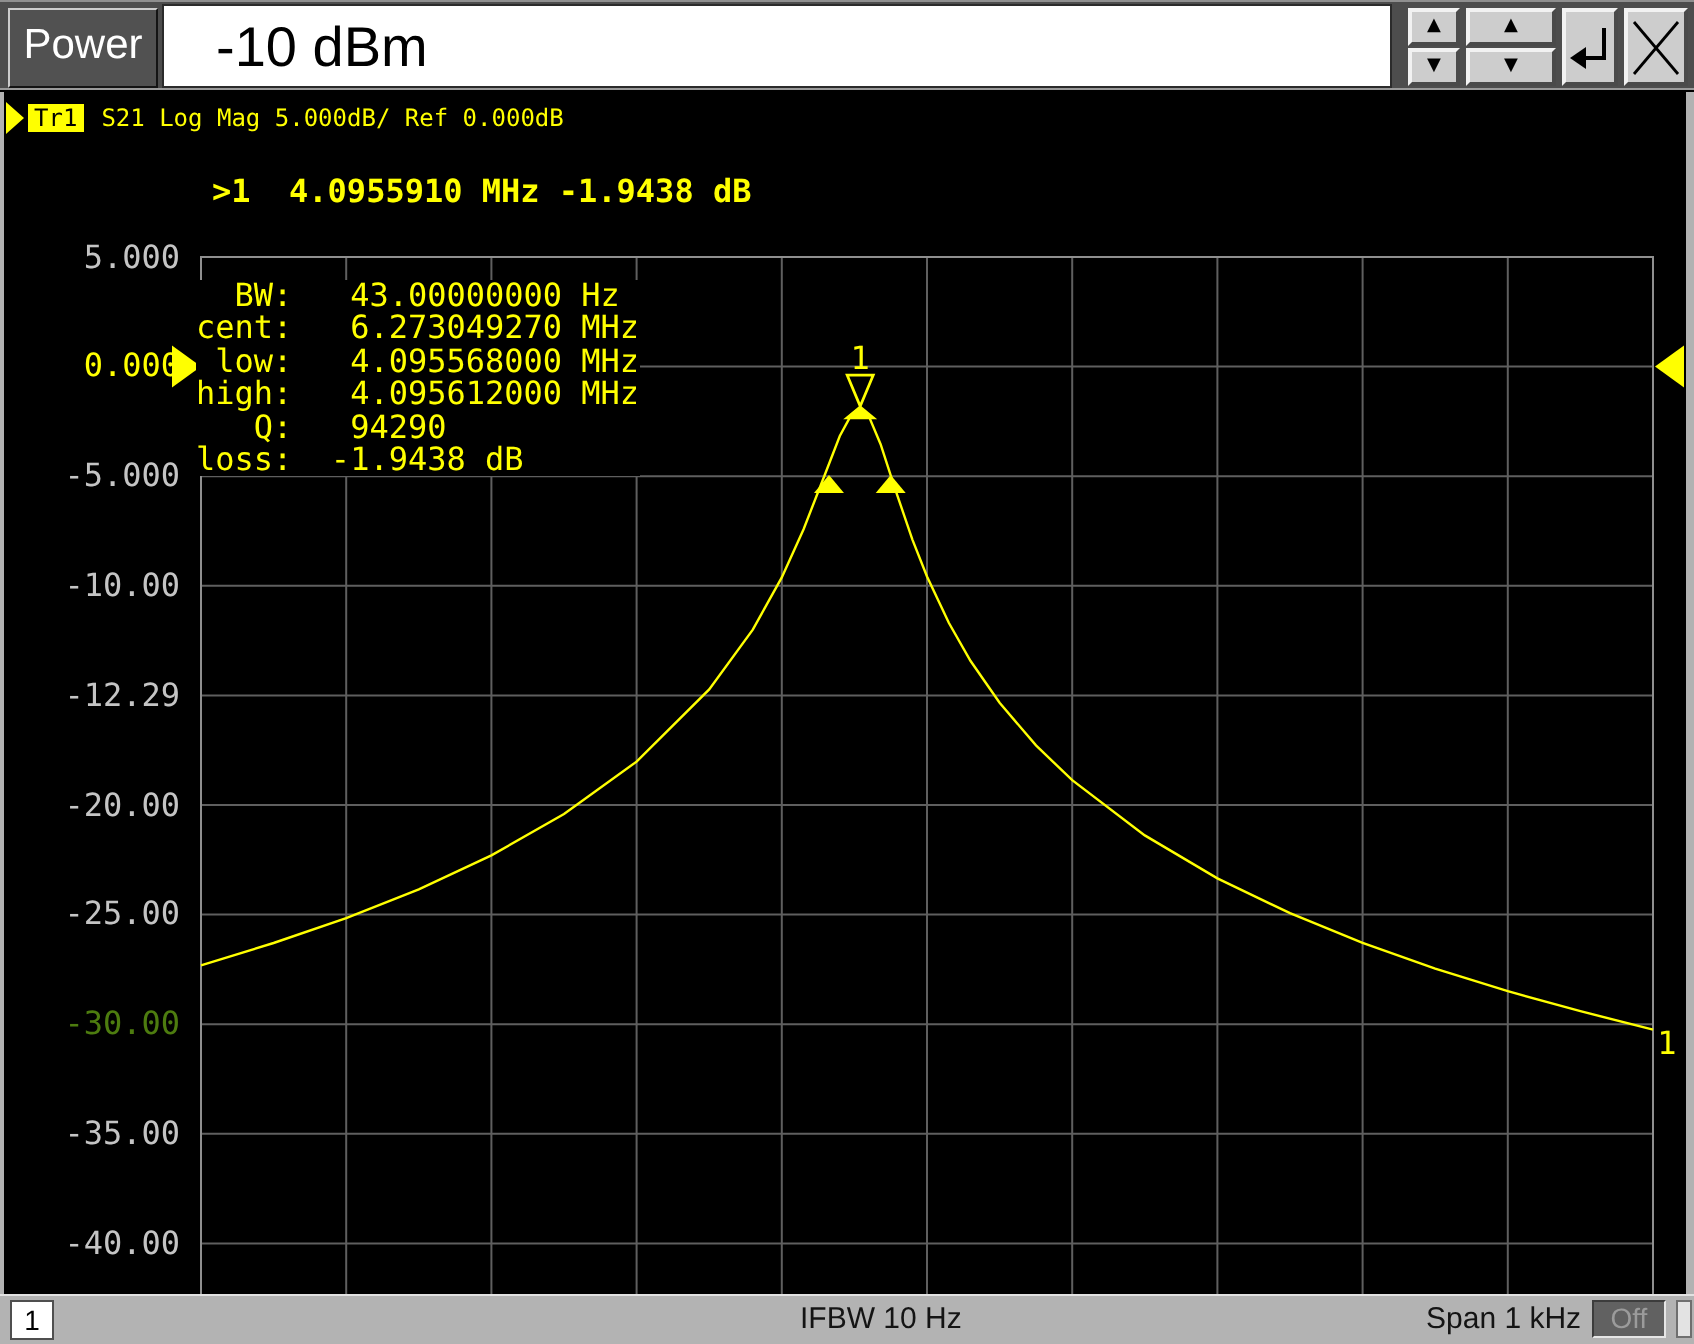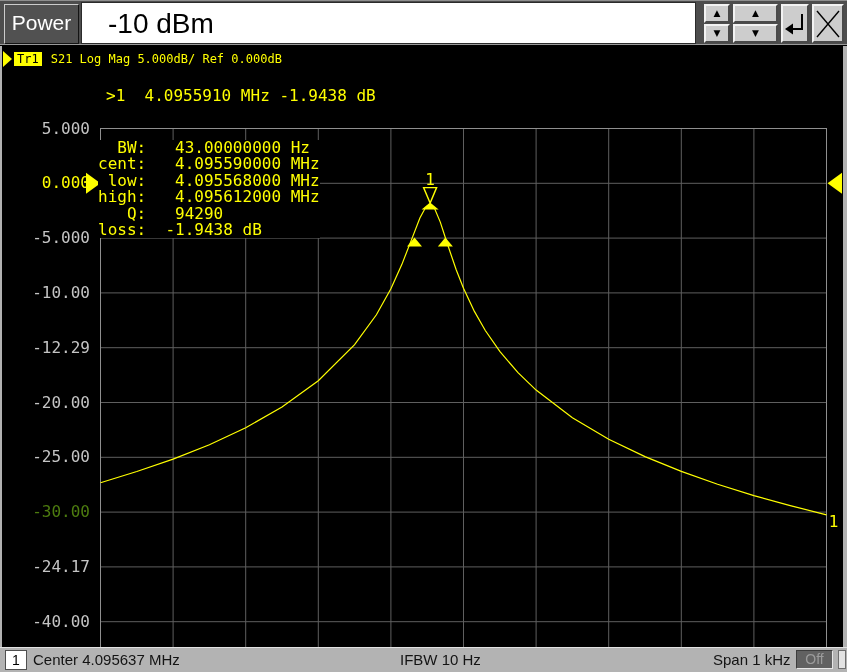--- a/index.html
+++ b/index.html
@@ -24,21 +24,21 @@
   #trline{position:absolute;left:3px;top:5px;display:flex;align-items:center;
           font-family:"DejaVu Sans Mono",monospace;font-size:12px;color:#ffff00;}
   #tr-arrow{width:0;height:0;border-left:9px solid #ffff00;border-top:8px solid transparent;
             border-bottom:8px solid transparent;margin-right:2px;}
   #tr-badge{background:#ffff00;color:#000;padding:0 3px;}
   #tr-desc{margin-left:9px;white-space:pre;}
   #plot-svg{position:absolute;left:0;top:0;}
   
   .ro{position:absolute;font-family:"DejaVu Sans Mono",monospace;font-size:16px;color:#ffff00;}
   .ro pre{margin:0;background:#000;line-height:16.4px;font-family:inherit;white-space:pre;}
-  #ro-line1{left:106px;top:42px;}
+  #ro-line1{left:106px;top:42px;font-weight:bold;}
   #ro-panel{left:98px;top:66px;margin-top:28px;}
   
   .ylab{position:absolute;width:62px;text-align:right;font-family:"DejaVu Sans Mono",monospace;
         font-size:16px;line-height:18px;}
   
   #statusbar{position:absolute;left:0;top:647px;width:847px;height:25px;background:#b3b3b3;
              border-top:1px solid #e2e2e2;box-sizing:border-box;color:#141414;font-size:15px;}
   #ch-box{position:absolute;left:5px;top:2px;width:20px;height:18px;background:#ffffff;
           border:1px solid #4f4f4f;text-align:center;line-height:18px;font-size:14px;color:#000;}
   #sb-center{position:absolute;left:33px;top:3px;}
@@ -129,40 +129,39 @@
 
     <div id="yaxis">
         <div class="ylab" style="left: 28px; top: 73.5px; color: rgb(196, 196, 196);">5.000</div>
         <div class="ylab" style="left: 28px; top: 128.3px; color: rgb(255, 255, 0);">0.000</div>
         <div class="ylab" style="left: 28px; top: 183.1px; color: rgb(196, 196, 196);">-5.000</div>
         <div class="ylab" style="left: 28px; top: 237.9px; color: rgb(196, 196, 196);">-10.00</div>
         <div class="ylab" style="left: 28px; top: 292.7px; color: rgb(196, 196, 196);">-12.29</div>
         <div class="ylab" style="left: 28px; top: 347.5px; color: rgb(196, 196, 196);">-20.00</div>
         <div class="ylab" style="left: 28px; top: 402.3px; color: rgb(196, 196, 196);">-25.00</div>
         <div class="ylab" style="left: 28px; top: 457.1px; color: #4d7c0f;">-30.00</div>
-        <div class="ylab" style="left: 28px; top: 511.9px; color: rgb(196, 196, 196);">-24.17</div>
+        <div class="ylab" style="left: 28px; top: 511.9px; color: rgb(196, 196, 196);">-35.00</div>
         <div class="ylab" style="left: 28px; top: 566.7px; color: rgb(196, 196, 196);">-40.00</div>
         <div class="ylab" style="left: 28px; top: 621.5px; color: rgb(196, 196, 196);">-45.00</div>
       </div>
 
     <div class="ro" id="ro-line1">
       <pre>&gt;1  4.0955910 MHz -1.9438 dB</pre>
     </div>
     <div class="ro" id="ro-panel">
       <pre>  BW:   43.00000000 Hz</pre>
-      <pre>cent:   4.095590000 MHz</pre>
+      <pre>cent:   6.273049270 MHz</pre>
       <pre> low:   4.095568000 MHz</pre>
       <pre>high:   4.095612000 MHz</pre>
       <pre>   Q:   94290</pre>
       <pre>loss:  -1.9438 dB</pre>
     </div>
   </div>
 
   <div id="statusbar">
     <div id="ch-box">1</div>
-    <span id="sb-center">Center 4.095637 MHz</span>
     <span id="sb-ifbw">IFBW 10 Hz</span>
     <span id="sb-span">Span 1 kHz</span>
     <div id="sb-off">Off</div>
     <div id="sb-stub"></div>
   </div>
 
 </div>
 
 </body></html>

